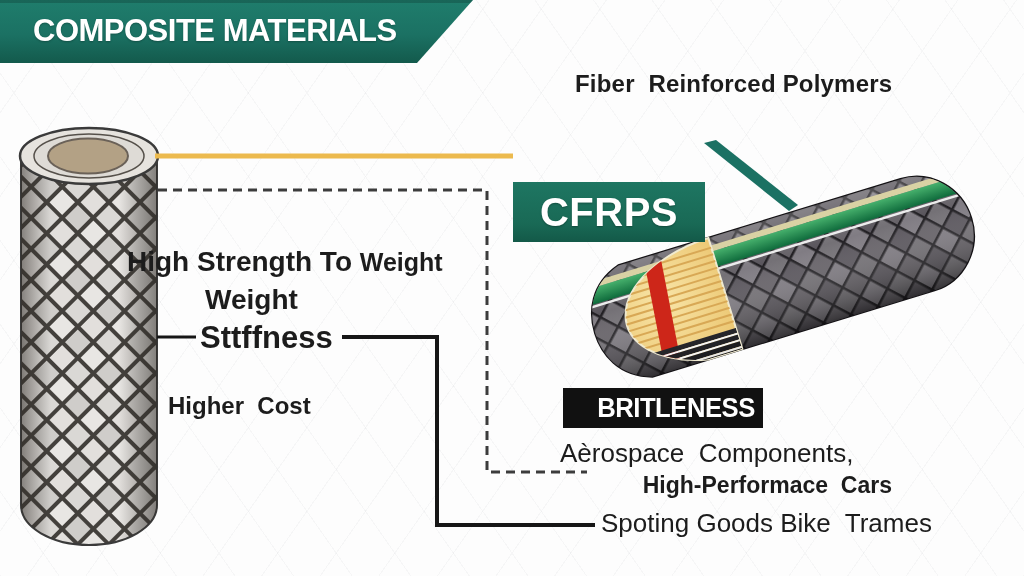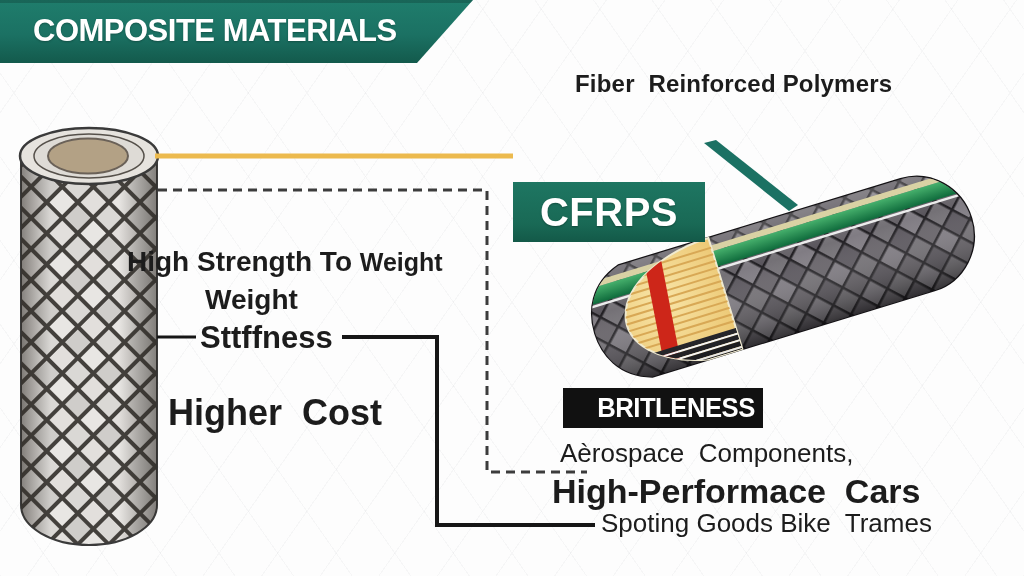--- a/index.html
+++ b/index.html
@@ -36,31 +36,31 @@
     background:linear-gradient(180deg,#1e7662 0%,#196955 70%,#135948 100%);
     display:flex;align-items:center;justify-content:center;margin-top:40px;
   }
   .cfrps-box span{color:#ffffff;font-size:40px;font-weight:800;letter-spacing:0.5px;
     text-shadow:0 1px 2px rgba(0,0,0,0.3);}
   
   .strength1{position:absolute;left:127px;top:246px;font-size:28px;font-weight:700;}
   .strength1 .small{font-size:25px;font-weight:600;}
   .strength2{position:absolute;left:205px;top:284px;font-size:28px;font-weight:700;}
   .stiffness{position:absolute;left:200px;top:320px;font-size:31px;font-weight:700;}
-  .cost{position:absolute;left:168px;top:392px;font-size:36px;font-weight:700;}
+  .cost{position:absolute;left:168px;top:392px;font-size:24px;font-weight:700;}
   
   .brittle-box{
     position:absolute;left:563px;top:388px;width:174px;height:40px;background:#111111;
     display:flex;align-items:center;justify-content:center;padding-left:26px;
   }
   .brittle-box span{color:#ffffff;font-size:27px;font-weight:800;letter-spacing:-0.5px;
     transform:scaleX(0.95);}
   
   .app1{position:absolute;left:560px;top:438px;width:340px;text-align:left;font-size:26px;font-weight:400;}
-  .app2{position:absolute;left:552px;top:472px;width:340px;text-align:left;font-size:34px;font-weight:700;}
+  .app2{position:absolute;left:552px;top:472px;width:340px;text-align:right;font-size:23px;font-weight:700;}
   .app3{position:absolute;left:601px;top:508px;font-size:26px;font-weight:400;}
   svg.layer{position:absolute;left:0;top:0;}
 </style>
 </head>
 <body>
 
 <div class="stage">
 
   <svg class="layer" width="1024" height="576" viewBox="0 0 1024 576">
     <defs>

